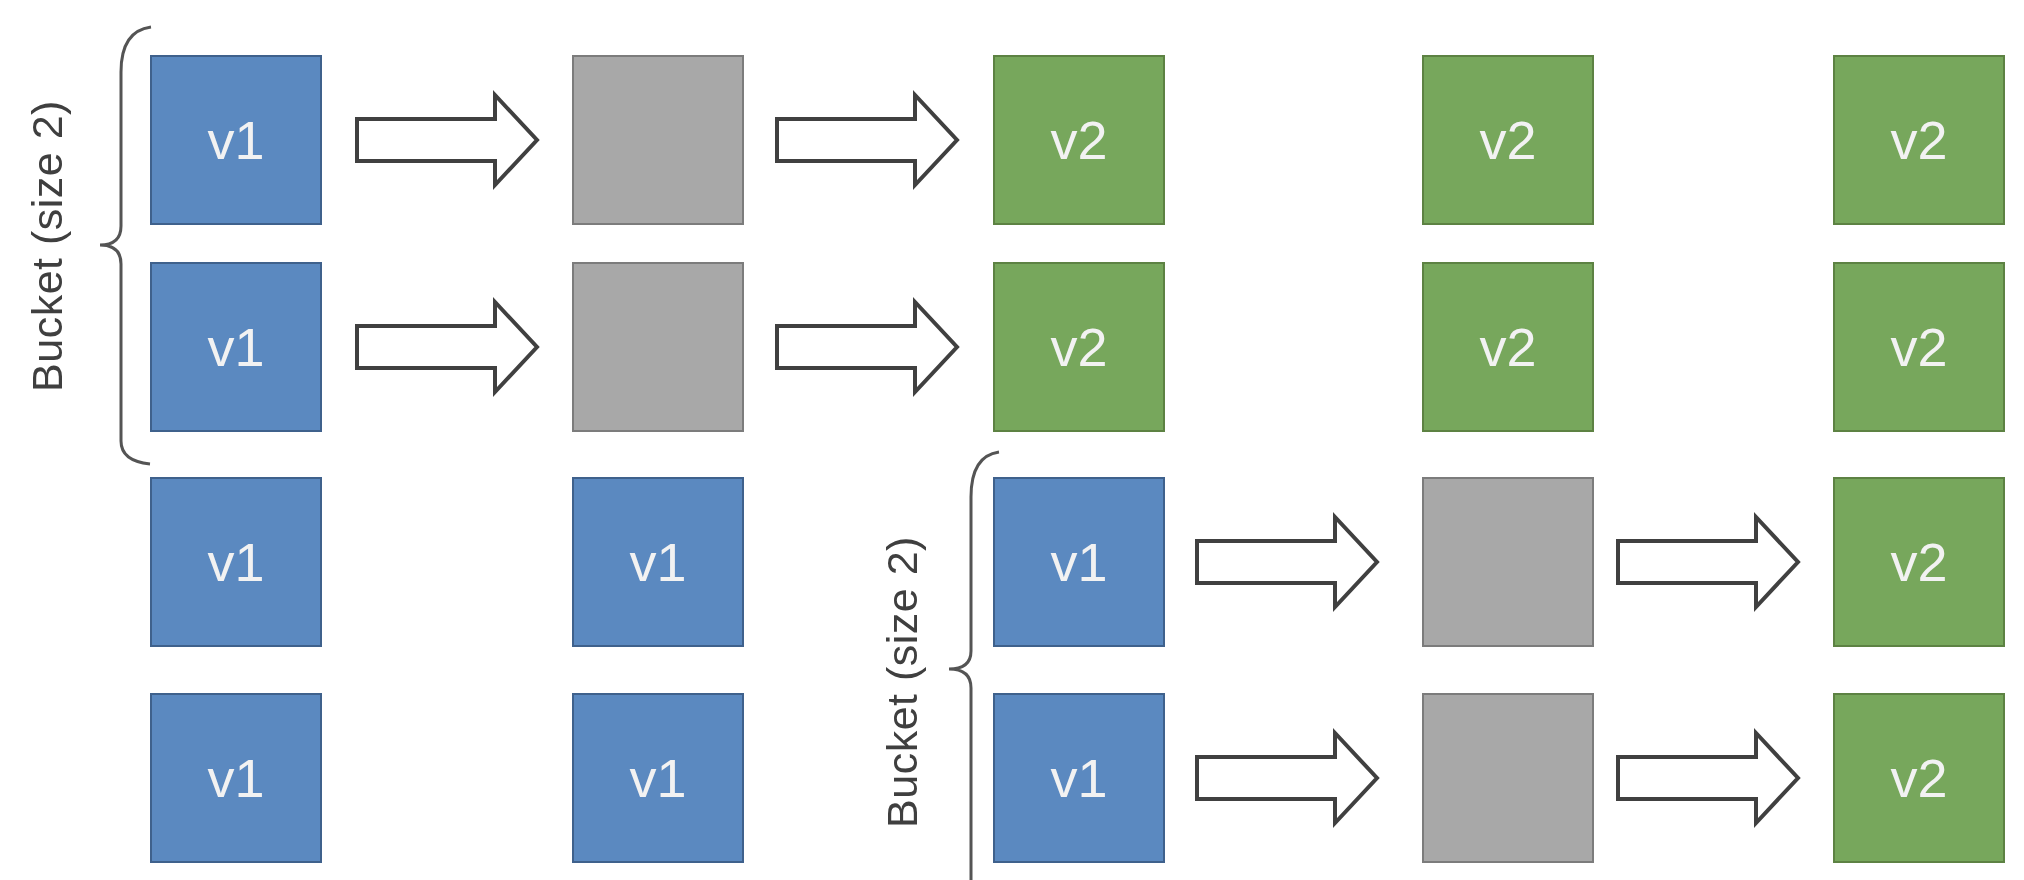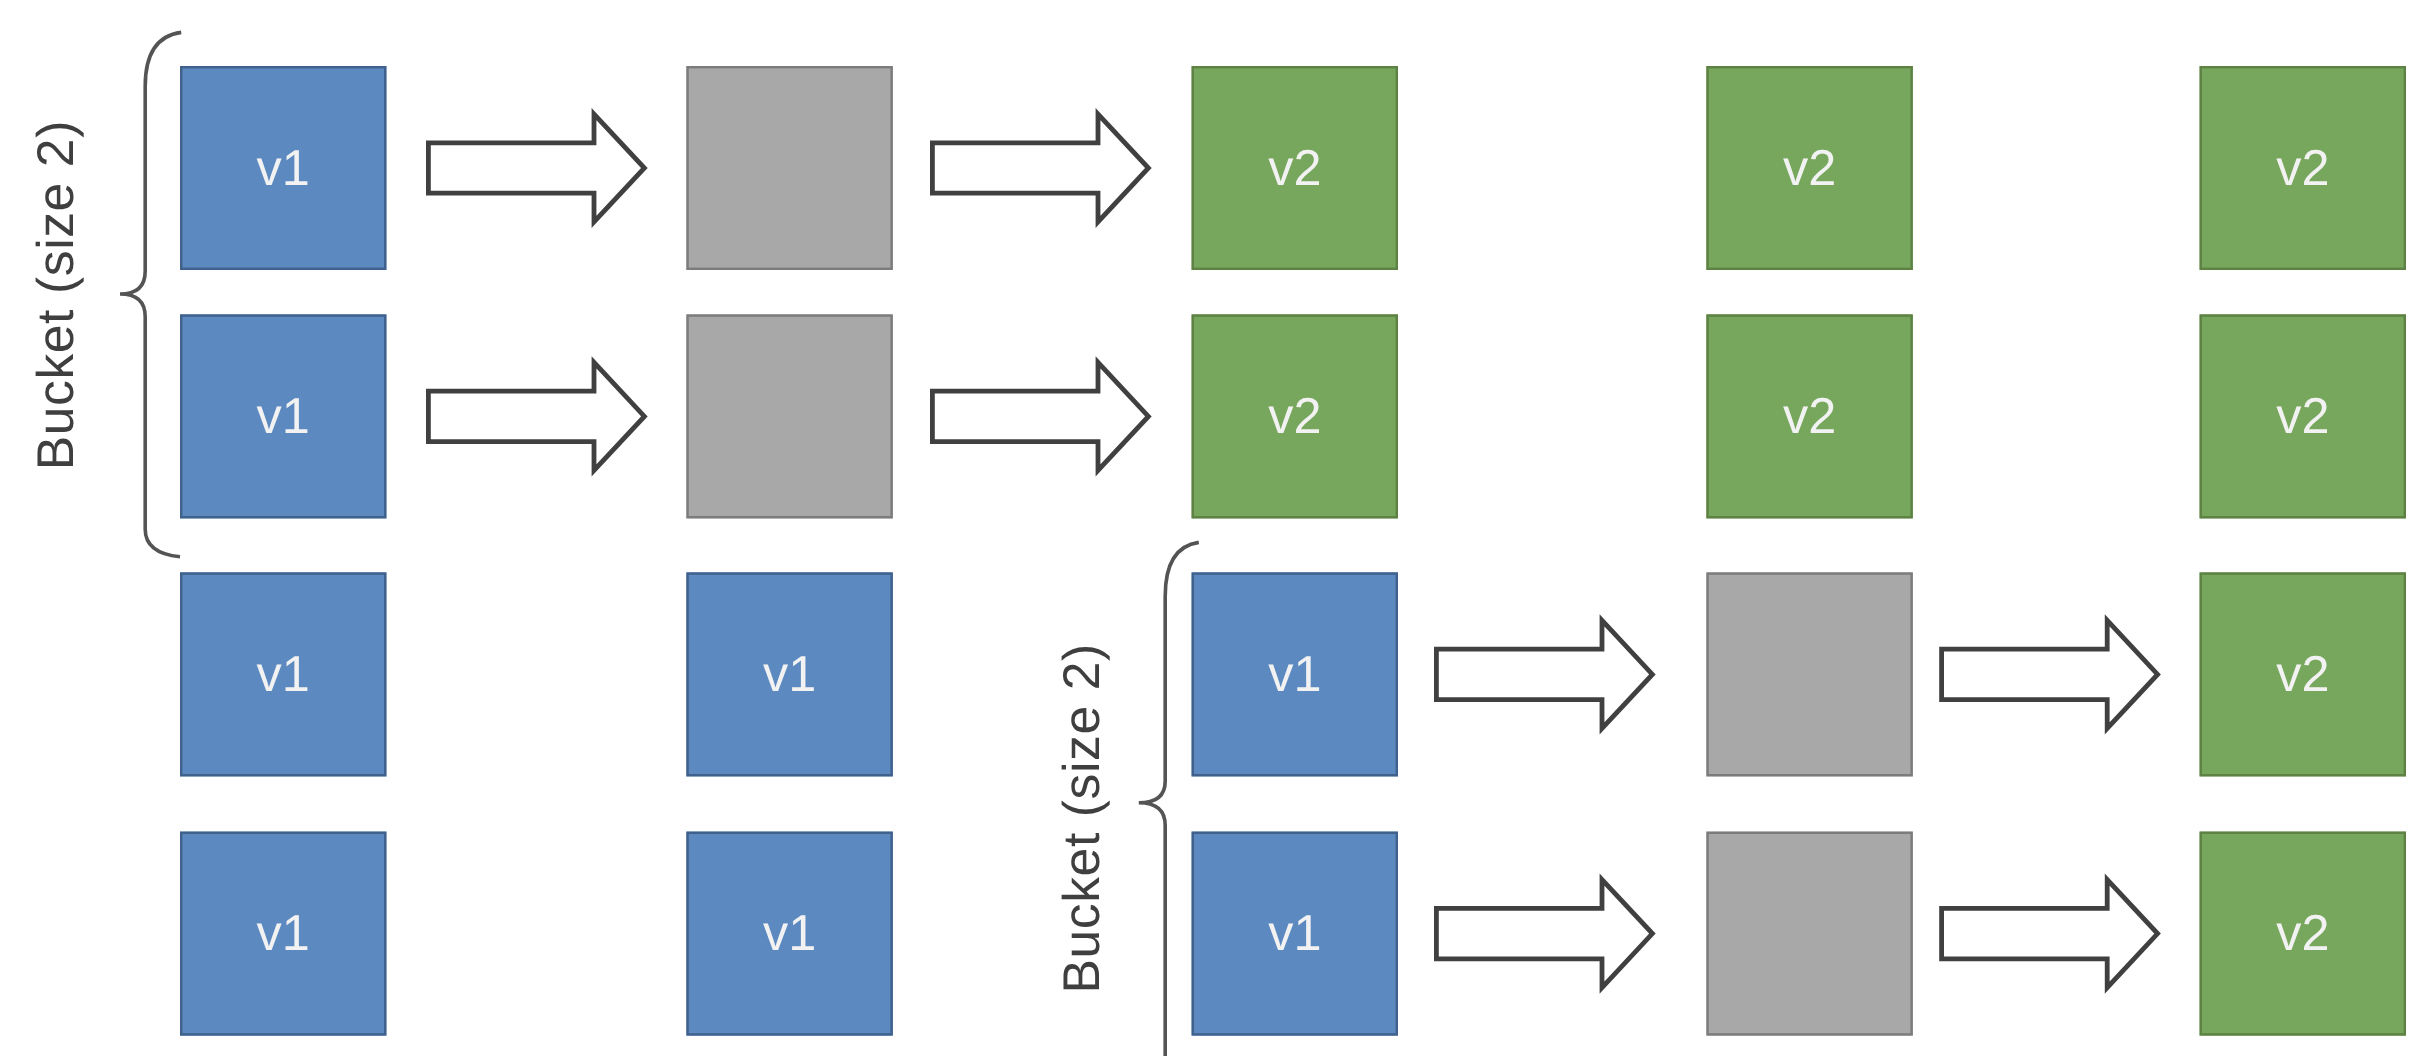--- a/index.html
+++ b/index.html
@@ -6,21 +6,21 @@
   body{
     width:2024px;height:880px;position:relative;overflow:hidden;
     background:#ffffff;
     font-family:"Liberation Sans", sans-serif;
   }
   .stage{position:absolute;left:0;top:0;width:2024px;height:880px;}
   .sq{
     position:absolute;width:172px;height:170px;box-sizing:border-box;
     border:2px solid transparent;
     display:flex;align-items:center;justify-content:center;
-    font-size:42px;line-height:1;
+    font-size:54px;line-height:1;
   }
   .arrow{position:absolute;width:184px;height:96px;overflow:visible;}
   .brace-layer{position:absolute;left:0;top:0;width:2024px;height:880px;pointer-events:none;}
   .bucket-label{
     position:absolute;white-space:nowrap;
     transform:translate(-50%,-50%) rotate(-90deg);
     font-size:43px;letter-spacing:0.5px;
   }
   
   .c1{left:150px;} .c2{left:572px;} .c3{left:993px;} .c4{left:1422px;} .c5{left:1833px;}

